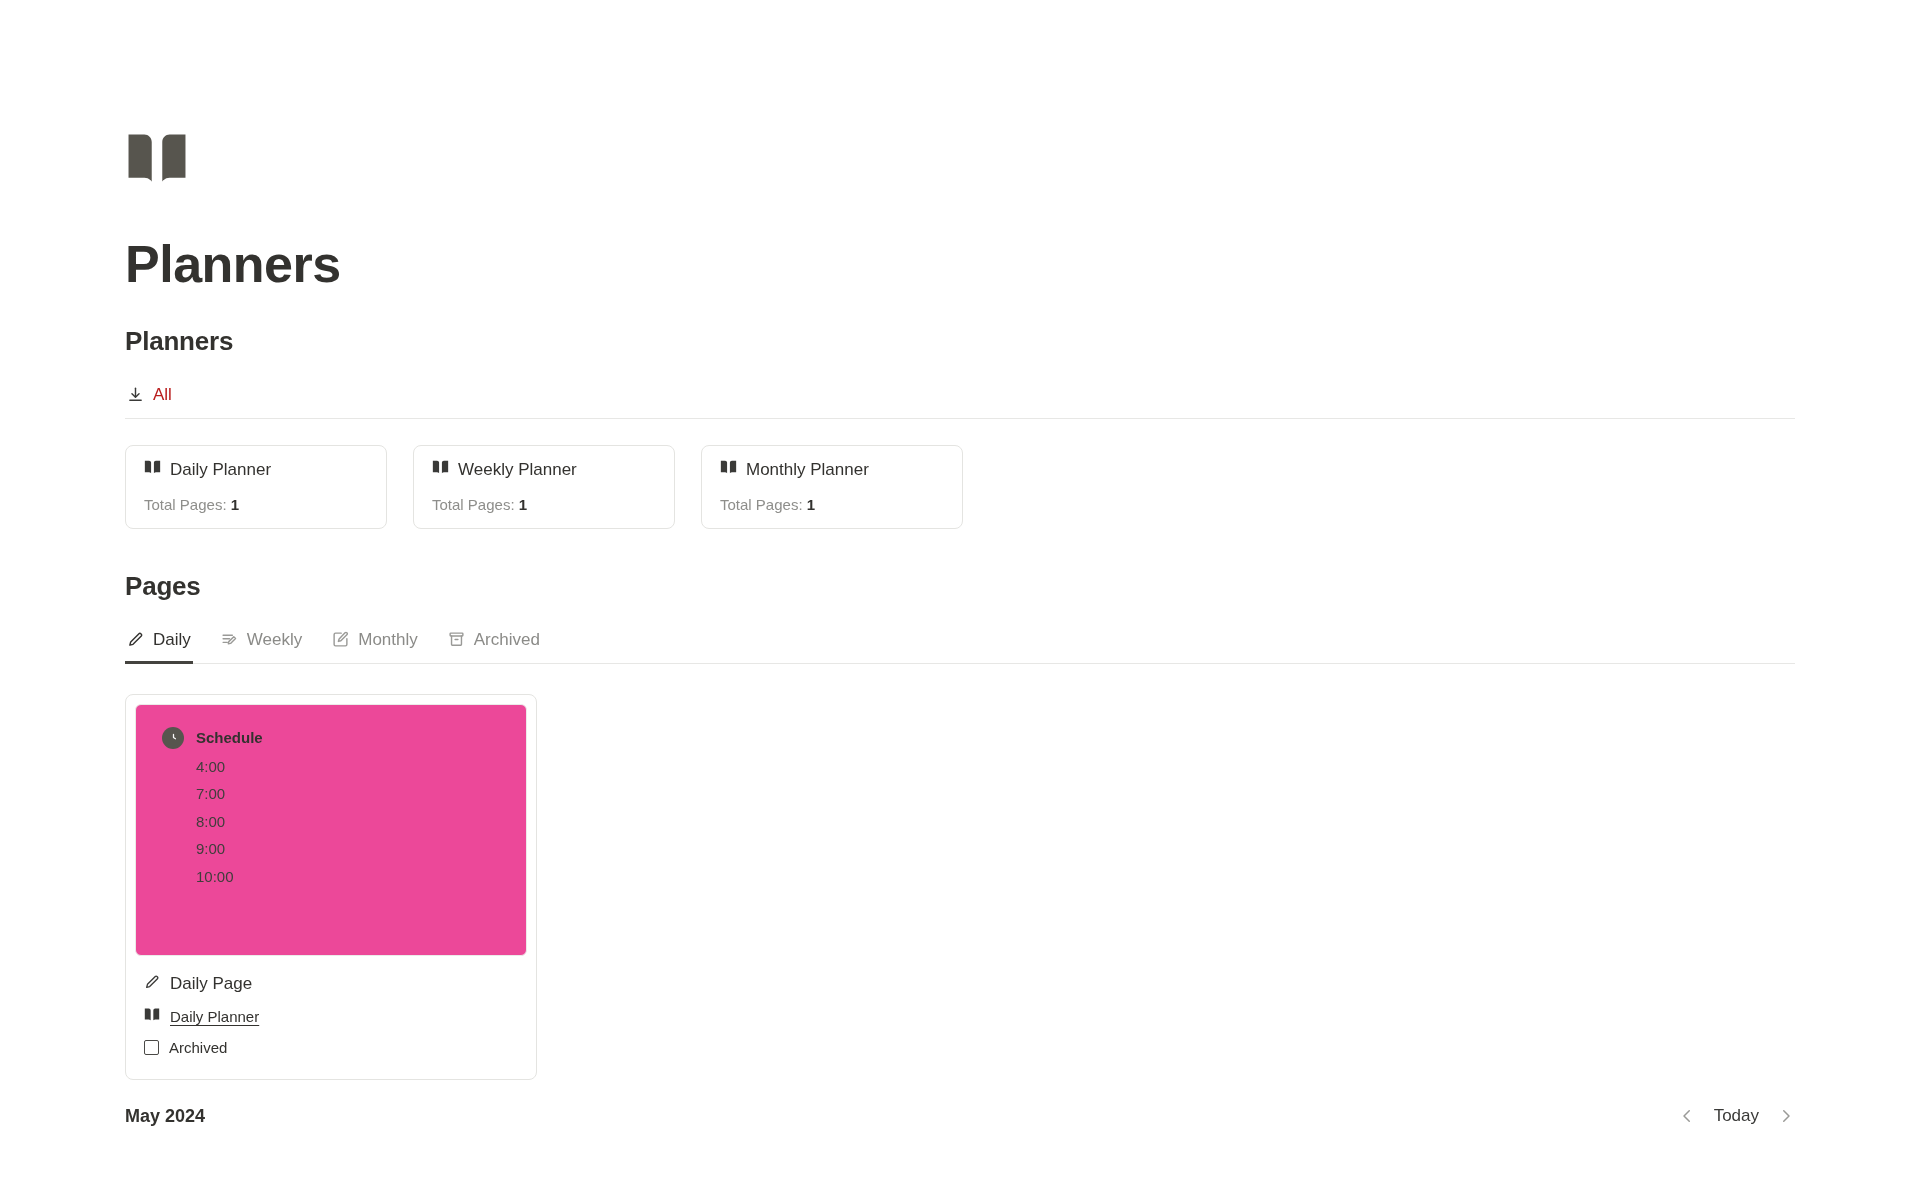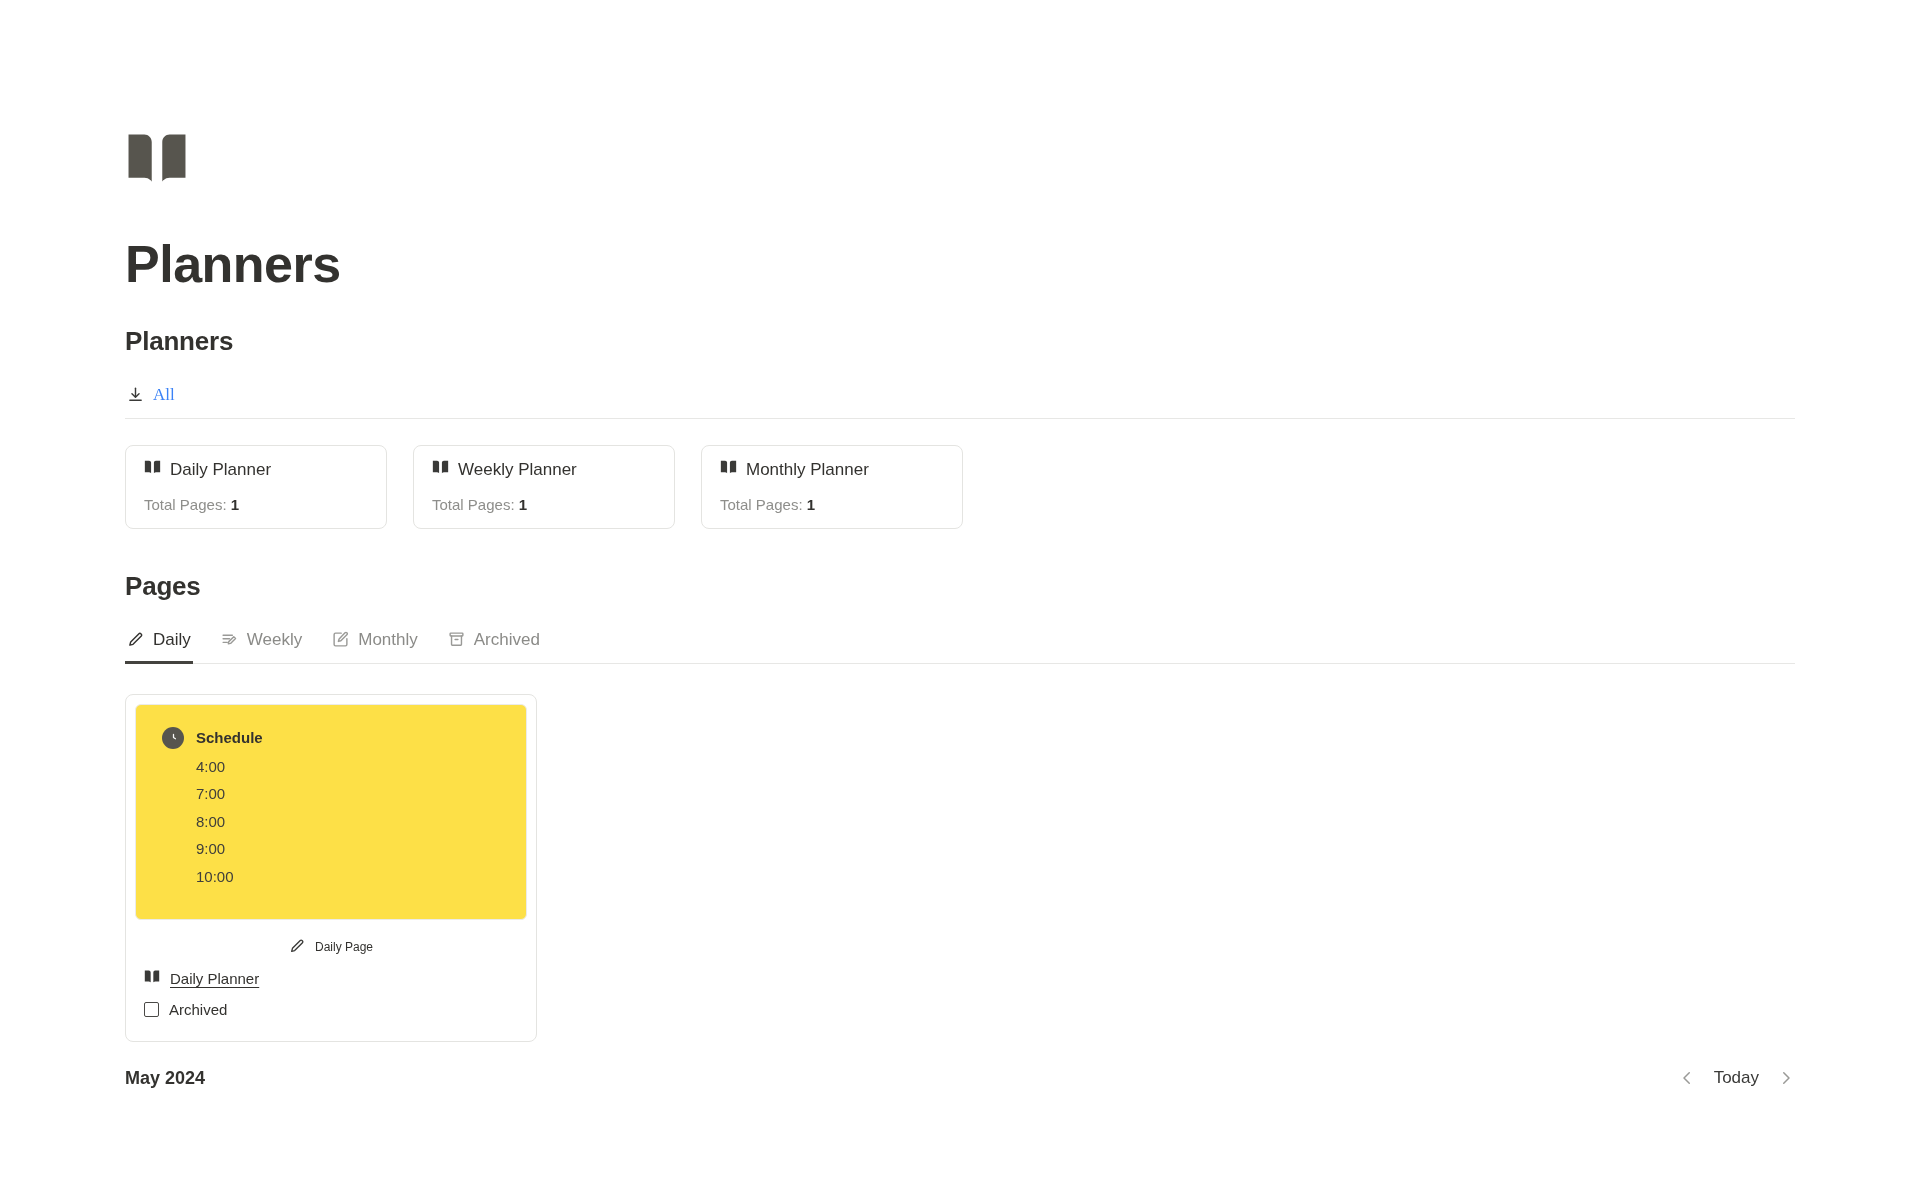--- a/index.html
+++ b/index.html
@@ -60,21 +60,21 @@
   }
   .tab.active {
     color: #33322f;
     border-bottom-color: #44433f;
   }
   .tab .ic { display: flex; align-items: center; justify-content: center; }
   .tab.active .ic svg { stroke: #33322f; }
   .tab .ic svg { stroke: #9a9a97; }
 
   
-  .tabstrip.plain .tab { color: #3b82f6; font-family: Liberation Serif, serif; }
+  .tabstrip.plain .tab { color: #b91c1c; }
   .tabstrip.plain .tab .ic svg { stroke: #3a3a38; }
 
   
   .card-row { display: flex; gap: 26px; }
   .planner-card {
     width: 262px;
     height: 84px;
     border: 1px solid #e4e4e1;
     border-radius: 8px;
     background: #fff;
@@ -97,24 +97,24 @@
   
   .page-card {
     width: 412px;
     border: 1px solid #e4e4e1;
     border-radius: 8px;
     background: #fff;
     padding: 9px;
     overflow: hidden;
   }
   .page-preview {
-    background: #fde047;
+    background: #ec4899;
     border: 1px solid #ebebe9;
     border-radius: 6px;
-    height: 216px;
+    height: 252px;
     padding: 22px 0 0 26px;
     overflow: hidden;
   }
   .preview-head {
     display: flex;
     align-items: center;
     gap: 12px;
     font-size: 15px;
     font-weight: bold;
     color: #33322f;
@@ -136,21 +136,21 @@
   .page-card-footer { padding: 18px 9px 14px 9px; }
   .pc-row {
     display: flex;
     align-items: center;
     gap: 10px;
     font-size: 15px;
     color: #33322f;
     margin-bottom: 13px;
   }
   .pc-row:last-child { margin-bottom: 0; }
-  .pc-row.title { font-size: 12px; justify-content: center; }
+  .pc-row.title { font-size: 17px; }
   .pc-link { text-decoration: underline; text-underline-offset: 3px; cursor: pointer; }
   .checkbox {
     width: 15px; height: 15px;
     border: 1.6px solid #4a4946;
     border-radius: 2px;
     background: #fff;
     flex: none;
     cursor: pointer;
   }
 

